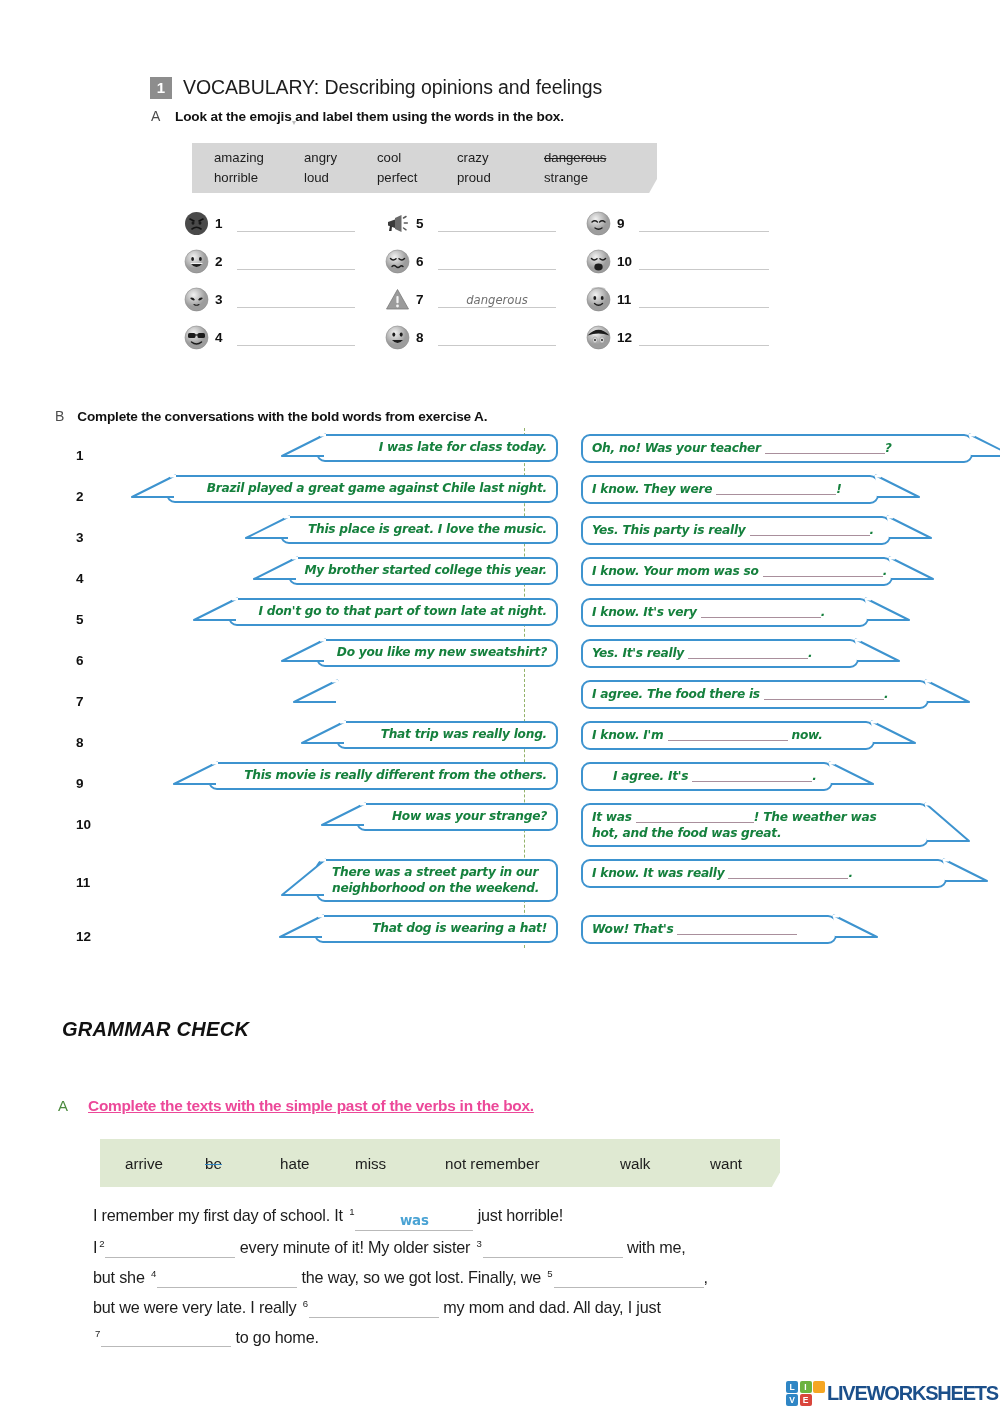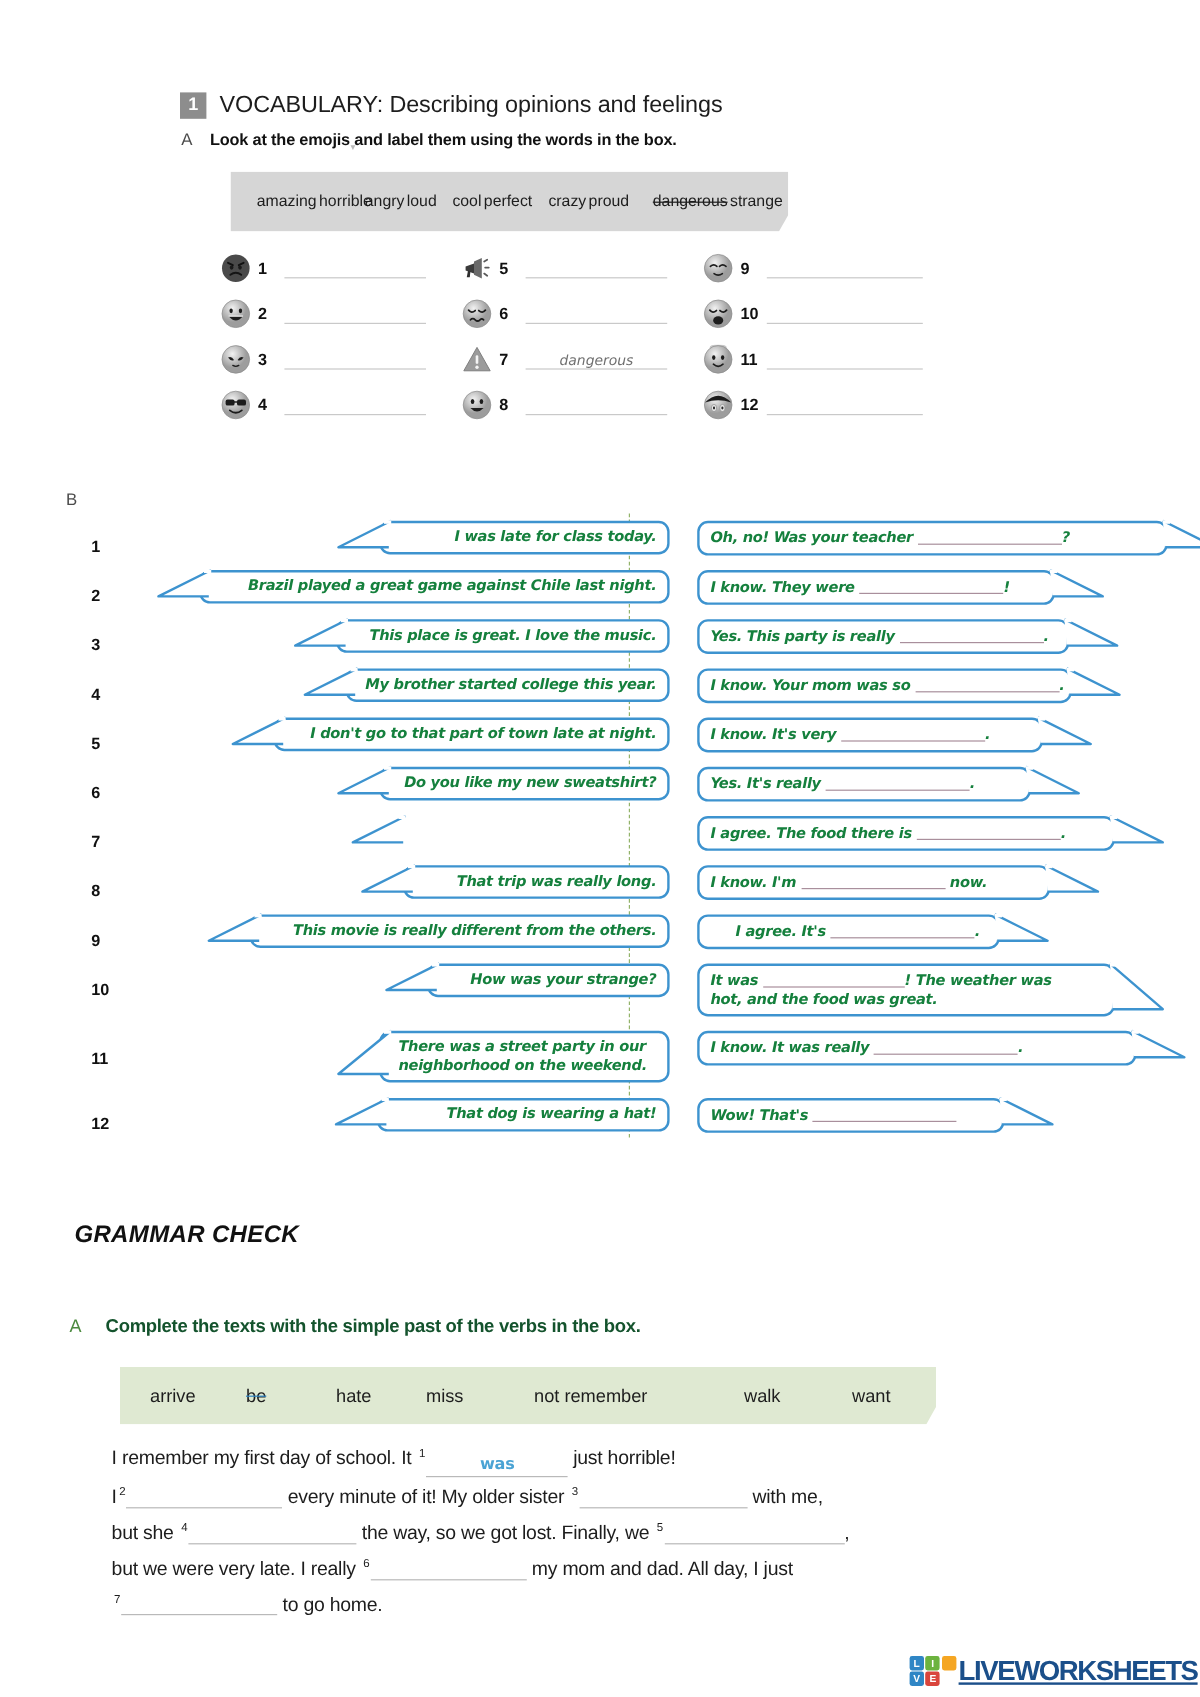--- a/index.html
+++ b/index.html
@@ -29,21 +29,21 @@
   .sub-letter{font-size:14px;color:#4c4c4c;width:11px;}
   .sub-text{font-size:13.6px;font-weight:700;color:#111;letter-spacing:-.15px;}
 
   
   #word-bank{
     position:absolute;left:52px;top:85px;width:465px;height:50px;
     background:#d6d6d6;
     clip-path:polygon(0 0, 100% 0, 100% 72%, 98.3% 100%, 0 100%);
     display:flex;align-items:center;
   }
-  .wb-col{display:flex;flex-direction:row;gap:2px;font-size:13.2px;color:#1d1d1d;line-height:1.34;}
+  .wb-col{display:flex;flex-direction:column;gap:2px;font-size:13.2px;color:#1d1d1d;line-height:1.34;}
   .wb-col span{display:block;}
   .strike{text-decoration:line-through;text-decoration-thickness:1.1px;}
 
   
   #emoji-grid{position:absolute;left:44px;top:152px;width:670px;display:flex;gap:0;}
   .emoji-col{display:flex;flex-direction:column;gap:12px;}
   .emoji-row{display:flex;align-items:center;gap:6px;height:26px;}
   .emoji-ico{width:25px;height:25px;flex:0 0 25px;position:relative;}
   .emoji-ico svg{display:block;width:25px;height:25px;}
   .emoji-n{font-size:13.5px;font-weight:700;color:#111;min-width:16px;text-align:left;}
@@ -88,21 +88,21 @@
   .tail{position:absolute;width:46px;height:20px;pointer-events:none;}
   .tail svg{display:block;overflow:visible;}
 
   
   #gc-title{
     position:absolute;left:62px;top:1018px;
     font-size:20px;font-weight:700;font-style:italic;color:#111;letter-spacing:.3px;
   }
   #gc-head{position:absolute;left:58px;top:1097px;display:flex;align-items:baseline;gap:20px;}
   #gc-head .gl{font-size:15px;color:#4c8a3f;}
-  #gc-head .gt{font-size:15.4px;font-weight:700;color:#14532d;letter-spacing:-.25px;}
+  #gc-head .gt{font-size:15.4px;font-weight:700;color:#ec4899;letter-spacing:-.25px;text-decoration:underline;}
 
   #verb-bank{
     position:absolute;left:100px;top:1139px;width:680px;height:48px;
     background:#dfe9d2;
     clip-path:polygon(0 0, 100% 0, 100% 70%, 98.8% 100%, 0 100%);
     display:flex;align-items:center;
   }
   #verb-bank .vb{
     font-size:15.2px;color:#1d1d1d;position:absolute;
     font-family:"Liberation Sans", sans-serif;
@@ -126,23 +126,22 @@
 
   
   #lw-logo{position:absolute;right:2px;bottom:8px;display:flex;align-items:center;gap:2px;}
   #lw-squares{display:grid;grid-template-columns:repeat(3,12px);grid-template-rows:repeat(2,12px);gap:1.5px;}
   #lw-squares div{
     border-radius:2px;color:#fff;font-size:8.5px;font-weight:700;
     display:flex;align-items:center;justify-content:center;
     font-family:"Liberation Sans", sans-serif;
   }
   #lw-word{
-    font-size:23px;font-weight:700;color:#1b4f8a;letter-spacing:-1.2px;
+    font-size:20px;font-weight:700;color:#1b4f8a;letter-spacing:-1.2px;
     font-family:"Liberation Sans", sans-serif;
-    text-decoration:underline;
   }
   .tick{position:absolute;left:152px;top:60px;color:#bbb;font-size:8px;}
 </style>
 </head>
 <body>
 
 <div id="vocab-panel">
   <span class="tick">▾</span>
 
   <div class="sec-head">
@@ -398,20 +397,21 @@
           <span class="emoji-n">12</span>
           <div class="emoji-blank" style="width: 130px;"></div>
         </div>
       </div>
     </div>
 </div>
 
 <div id="conv-panel">
   <div class="b-head">
     <span class="b-letter">B</span>
+    <span class="b-text">Complete the conversations with the bold words from exercise A.</span>
   </div>
   <div id="conv-divider"></div>
   <div id="conv-rows">
       <div class="conv-row" style="position: absolute; top: 0px; left: 0px; width: 890px;">
         <div class="conv-num" style="top: 18px;">1</div>
         <div class="bub" style="width: 242px; left: 278px; top: 4px; text-align: right;">I was late for class today.</div>
         <div class="tail" style="left: 242px; top: 2px;">
           <svg width="60" height="44">
             <path d="M46 2 L2 24 L44 24" fill="#ffffff" stroke="#3d93cf" stroke-width="2" stroke-linejoin="round"></path>
             <path d="M40 3 L46 3" stroke="#ffffff" stroke-width="3"></path>

